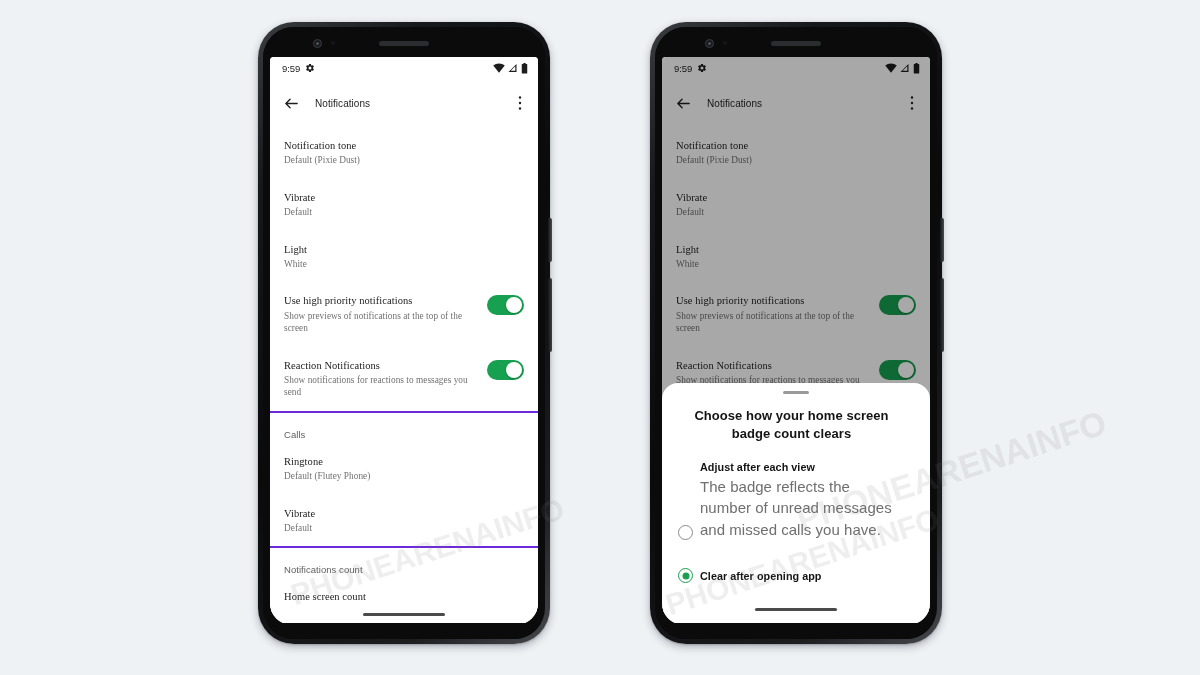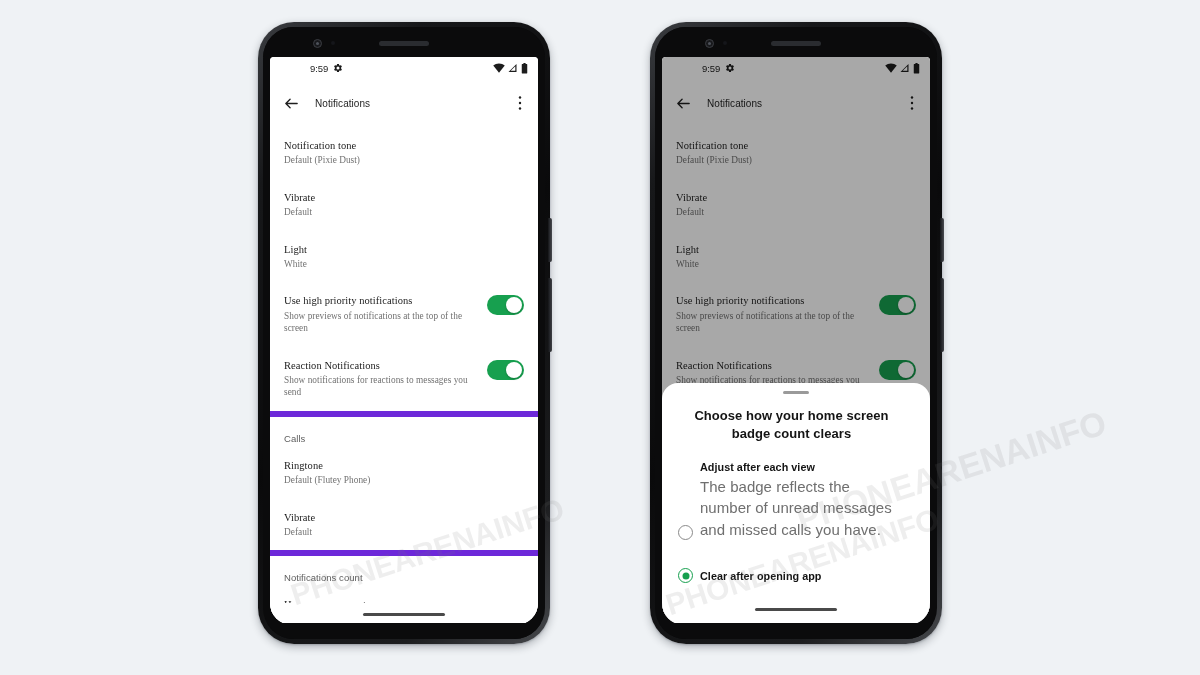--- a/index.html
+++ b/index.html
@@ -139,21 +139,20 @@
     height: 22px;
     display: flex;
     align-items: center;
     justify-content: space-between;
     padding: 0 10px 0 12px;
     flex: 0 0 auto;
   }
   .status-left {
     display: flex;
     gap: 5px;
-    margin-left: 28px;
   }
   .status-time {
     font-size: 9.5px;
     color: #1d1d1d;
     letter-spacing: -0.1px;
   }
   .gear-icon { width: 10px; height: 10px; display: block; }
   .status-right {
     display: flex;
     align-items: center;
@@ -178,21 +177,21 @@
   }
   .overflow-icon { width: 14px; height: 16px; display: block; flex: 0 0 auto; }
 
   .content {
     flex: 1 1 auto;
     overflow: hidden;
     background: #fff;
   }
 
   .section { background: #fff; }
-  .section + .section { border-top: 6px solid #6d28d9; }
+  .section + .section { border-top: 2px solid #6d28d9; }
 
   .section-header {
     padding: 16px 14px 3px 14px;
     font-size: 9.5px;
     color: #5e5e5e;
     letter-spacing: 0.05px;
   }
 
   .row {
     display: flex;

